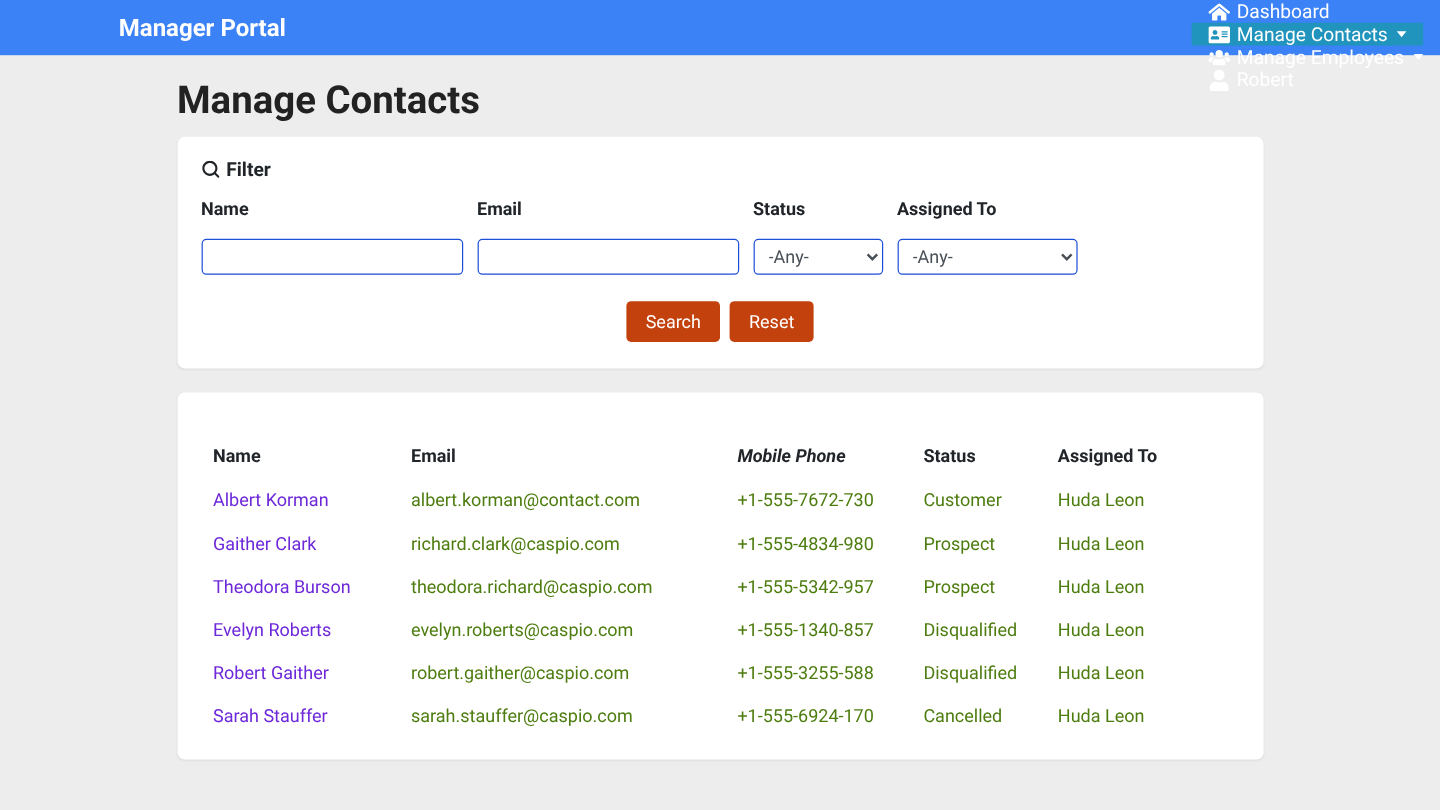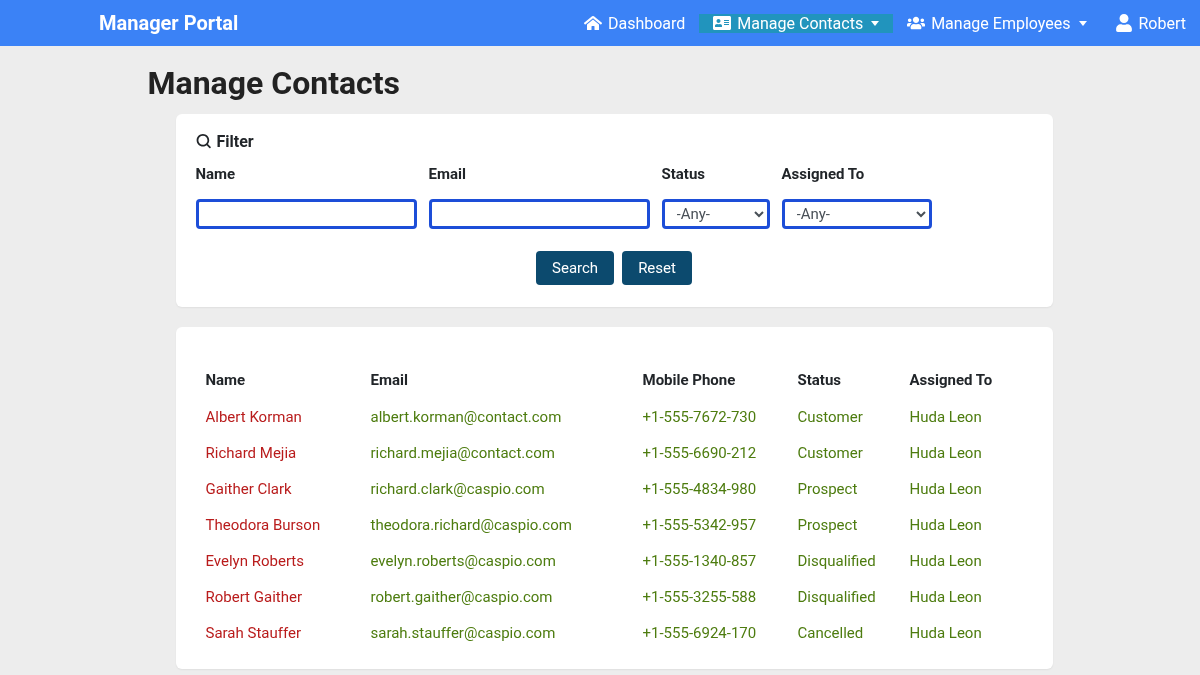--- a/index.html
+++ b/index.html
@@ -19,22 +19,23 @@
 }
 .brand {
   font-weight: 700;
   font-size: 20px;
   color: #fff;
   margin-right: auto;
   white-space: nowrap;
 }
 .nav-items {
   display: flex;
-  align-items: center;
+  align-items: flex-start;
   height: 100%;
+  flex-direction: column;
 }
 .nav-item {
   display: flex;
   align-items: center;
   gap: 6px;
   padding: 0 14px;
   color: #fff;
   cursor: pointer;
   font-size: 16px;
   white-space: nowrap;
@@ -61,21 +62,20 @@
   font-weight: 700;
   padding: 18px 0 12px;
   color: #222;
 }
 .card {
   background: #fff;
   border-radius: 6px;
   box-shadow: 0 1px 2px rgba(0,0,0,0.06);
   padding: 18px 20px 22px;
   margin-bottom: 20px;
-  margin-left: 28px;
 }
 .filter-heading {
   display: flex;
   align-items: center;
   gap: 6px;
   font-weight: 700;
   font-size: 16px;
   margin-bottom: 14px;
 }
 .filter-heading .icon svg { width: 15px; height: 15px; }
@@ -88,61 +88,61 @@
 .filter-field.email { flex: 0 0 218px; }
 .filter-field.status { flex: 0 0 108px; }
 .filter-field.assigned { flex: 0 0 150px; }
 .filter-field label {
   font-weight: 700;
   font-size: 15px;
   margin-bottom: 16px;
 }
 .filter-field input, .filter-field select {
   height: 30px;
-  border: 3px solid #1d4ed8;
+  border: 1px solid #1d4ed8;
   border-radius: 4px;
   padding: 2px 8px;
   font-size: 15px;
   font-family: inherit;
   background: #fff;
   color: #495057;
 }
 .button-row {
   display: flex;
   justify-content: center;
   gap: 8px;
   margin-top: 22px;
 }
 .btn {
-  background: #0c4a6e;
+  background: #c2410c;
   color: #fff;
   border: none;
   border-radius: 4px;
   padding: 8px 16px;
   font-size: 15px;
   cursor: pointer;
   font-family: inherit;
 }
 .table { width: 100%; border-collapse: collapse; }
 .table th {
   text-align: left;
   font-weight: 700;
   font-size: 15px;
   padding: 8px 6px 10px;
 }
 .table td {
   padding: 9px 6px;
   font-size: 15px;
   color: #4d7c0f;
 }
-.table td.link { color: #b91c1c; cursor: pointer; }
+.table td.link { color: #6d28d9; cursor: pointer; }
 .table-card { padding: 36px 24px 18px; }
 .col-name { width: 165px; }
 .col-email { width: 272px; }
-.col-phone { width: 155px; }
+.col-phone { width: 155px; font-style: italic; }
 .col-status { width: 112px; }
 .col-assigned { width: auto; }
 </style>
 </head>
 <body>
 
 <div class="navbar">
   <div class="brand">Manager Portal</div>
   <div class="nav-items">
     <div class="nav-item">
@@ -235,27 +235,20 @@
       </thead>
       <tbody id="table-body">
           <tr>
             <td class="link">Albert Korman</td>
             <td>albert.korman@contact.com</td>
             <td>+1-555-7672-730</td>
             <td>Customer</td>
             <td>Huda Leon</td>
           </tr>
           <tr>
-            <td class="link">Richard Mejia</td>
-            <td>richard.mejia@contact.com</td>
-            <td>+1-555-6690-212</td>
-            <td>Customer</td>
-            <td>Huda Leon</td>
-          </tr>
-          <tr>
             <td class="link">Gaither Clark</td>
             <td>richard.clark@caspio.com</td>
             <td>+1-555-4834-980</td>
             <td>Prospect</td>
             <td>Huda Leon</td>
           </tr>
           <tr>
             <td class="link">Theodora Burson</td>
             <td>theodora.richard@caspio.com</td>
             <td>+1-555-5342-957</td>

